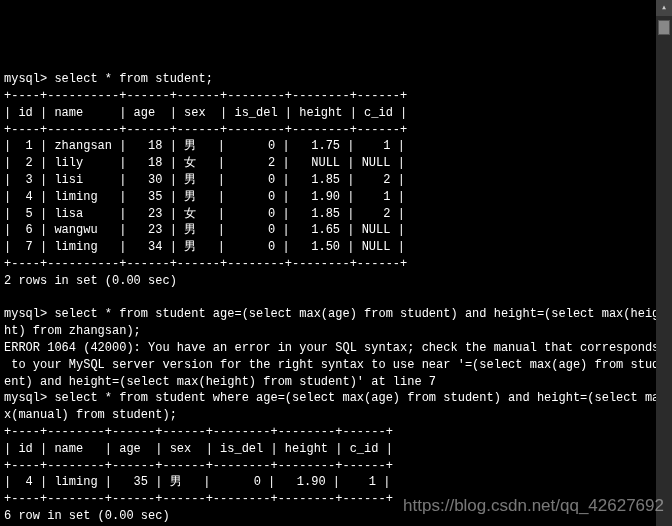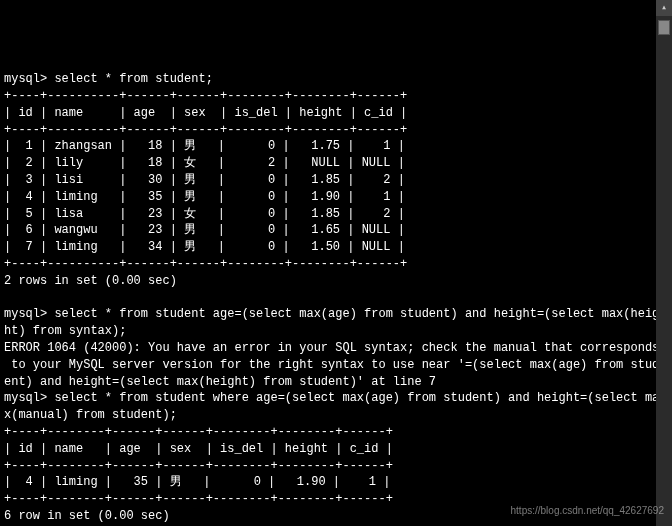--- a/index.html
+++ b/index.html
@@ -14,21 +14,21 @@
       height: 526px;
       overflow: hidden;
       position: relative;
       white-space: pre;
     }
     .watermark {
       position: absolute;
       bottom: 8px;
       right: 8px;
       color: rgba(200,200,200,0.6);
-      font-size: 10px;
+      font-size: 17px;
       font-family: Arial, sans-serif;
     }
     .scrollbar {
       position: absolute;
       right: 0;
       top: 0;
       width: 16px;
       height: 100%;
       background: #2b2b2b;
     }
@@ -67,21 +67,21 @@
 <span>|  2 | lily     |   18 | 女   |      2 |   NULL | NULL |</span>
 <span>|  3 | lisi     |   30 | 男   |      0 |   1.85 |    2 |</span>
 <span>|  4 | liming   |   35 | 男   |      0 |   1.90 |    1 |</span>
 <span>|  5 | lisa     |   23 | 女   |      0 |   1.85 |    2 |</span>
 <span>|  6 | wangwu   |   23 | 男   |      0 |   1.65 | NULL |</span>
 <span>|  7 | liming   |   34 | 男   |      0 |   1.50 | NULL |</span>
 <span>+----+----------+------+------+--------+--------+------+</span>
 <span>2 rows in set (0.00 sec)</span>
 
 <span>mysql&gt; select * from student age=(select max(age) from student) and height=(select max(heig</span>
-<span>ht) from syntax);</span>
+<span>ht) from zhangsan);</span>
 <span>ERROR 1064 (42000): You have an error in your SQL syntax; check the manual that corresponds</span>
 <span> to your MySQL server version for the right syntax to use near '=(select max(age) from stud</span>
 <span>ent) and height=(select max(height) from student)' at line 7</span>
 <span>mysql&gt; select * from student where age=(select max(age) from student) and height=(select ma</span>
 <span>x(manual) from student);</span>
 <span>+----+--------+------+------+--------+--------+------+</span>
 <span>| id | name   | age  | sex  | is_del | height | c_id |</span>
 <span>+----+--------+------+------+--------+--------+------+</span>
 <span>|  4 | liming |   35 | 男   |      0 |   1.90 |    1 |</span>
 <span>+----+--------+------+------+--------+--------+------+</span>

